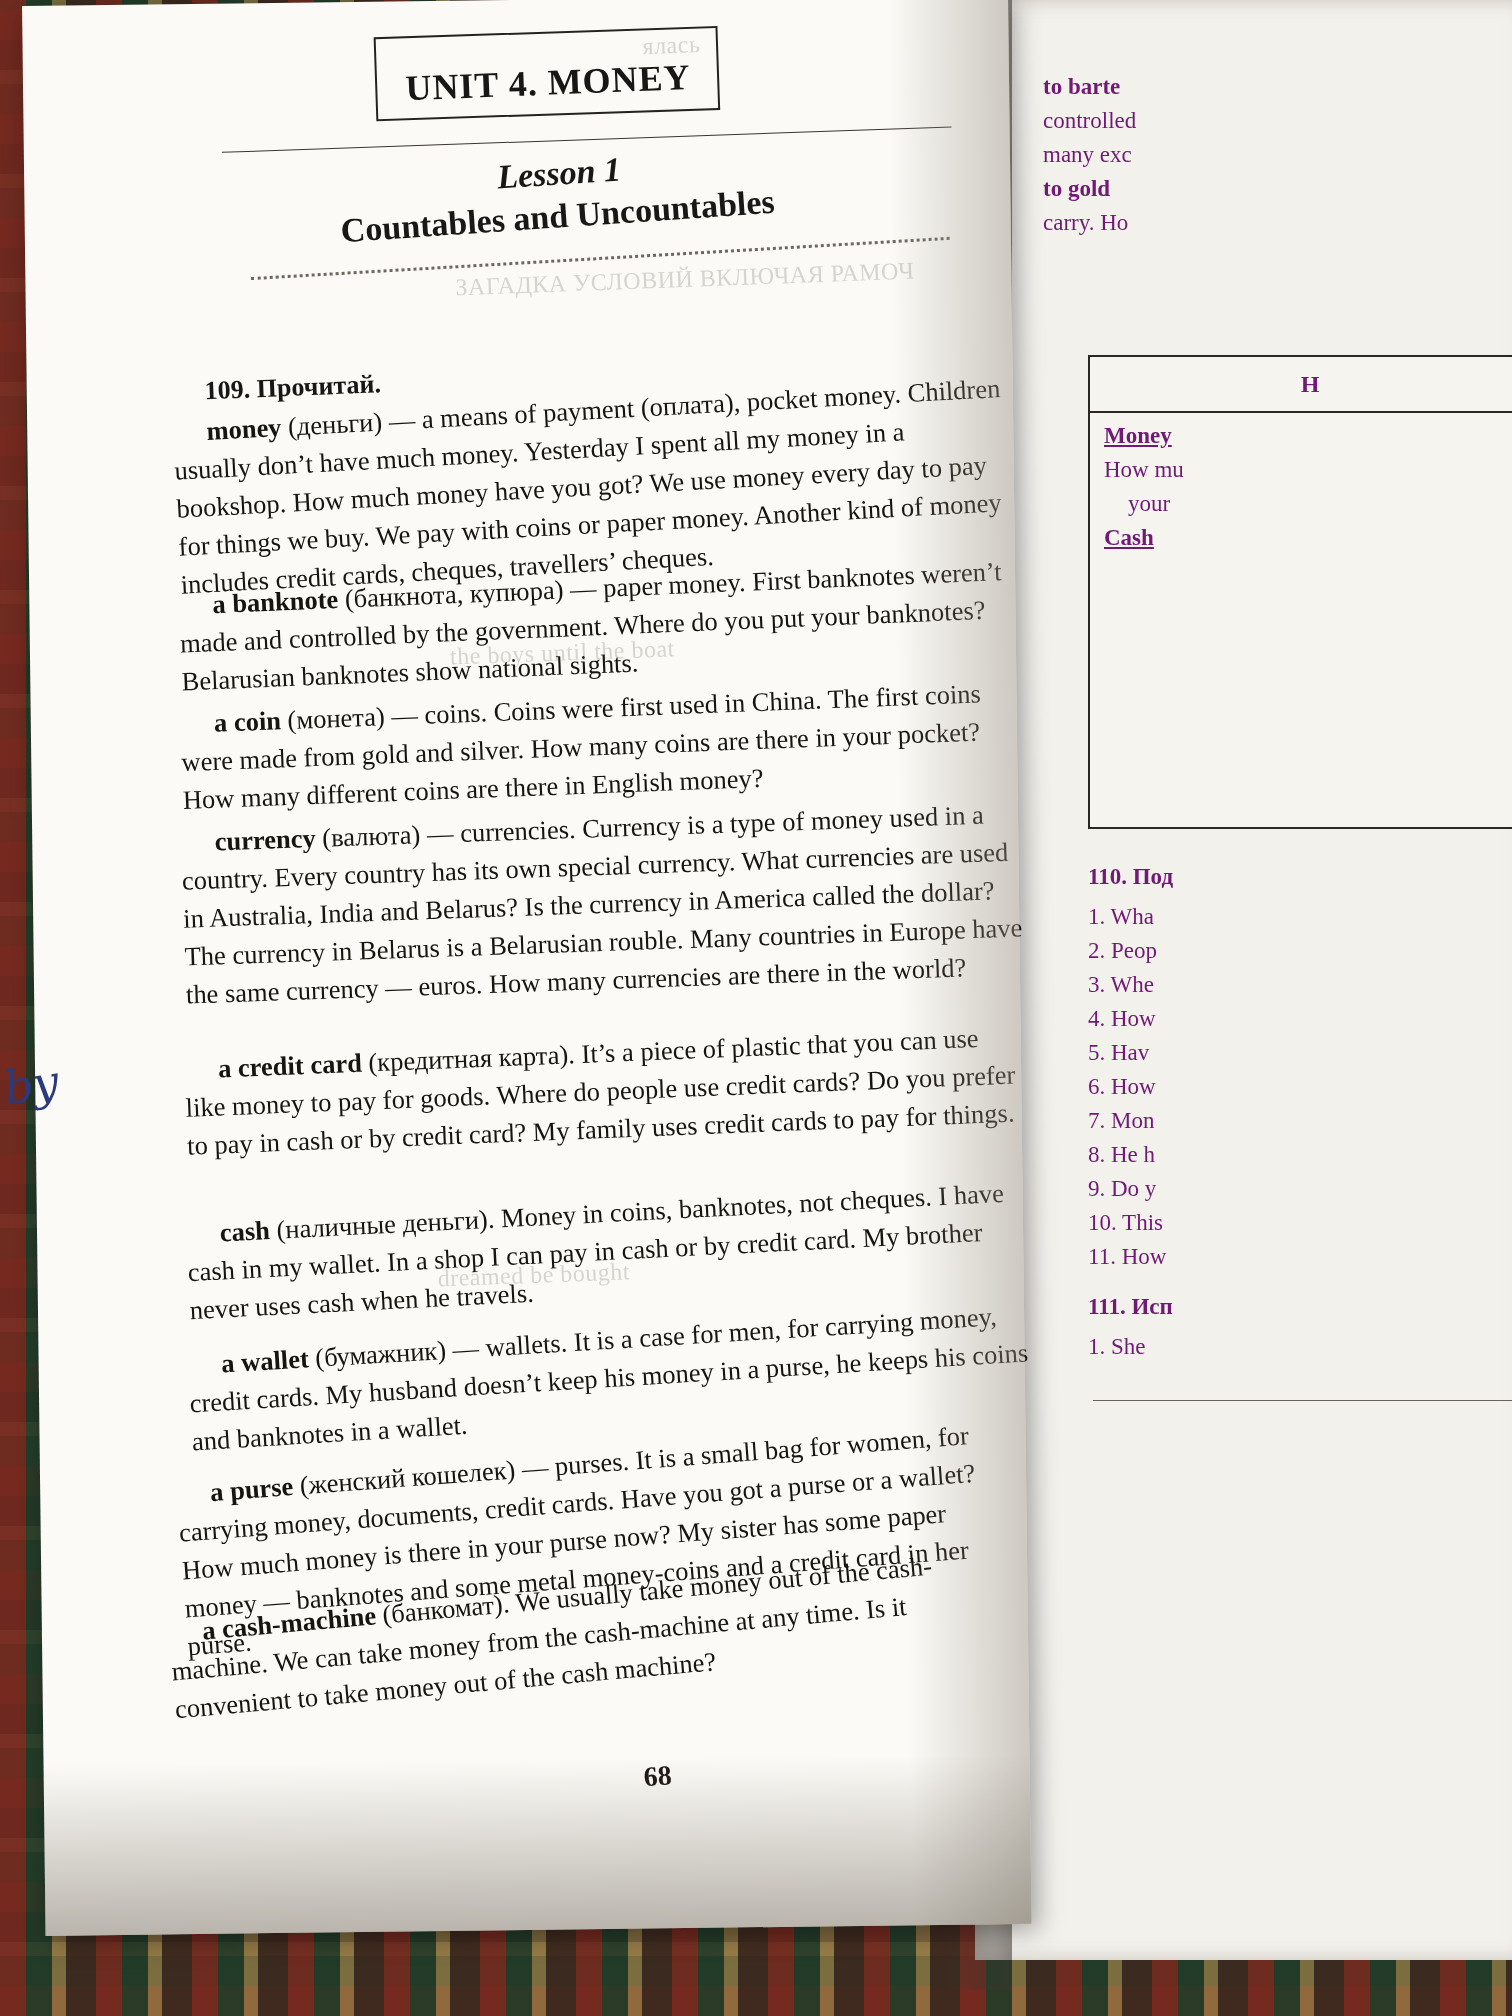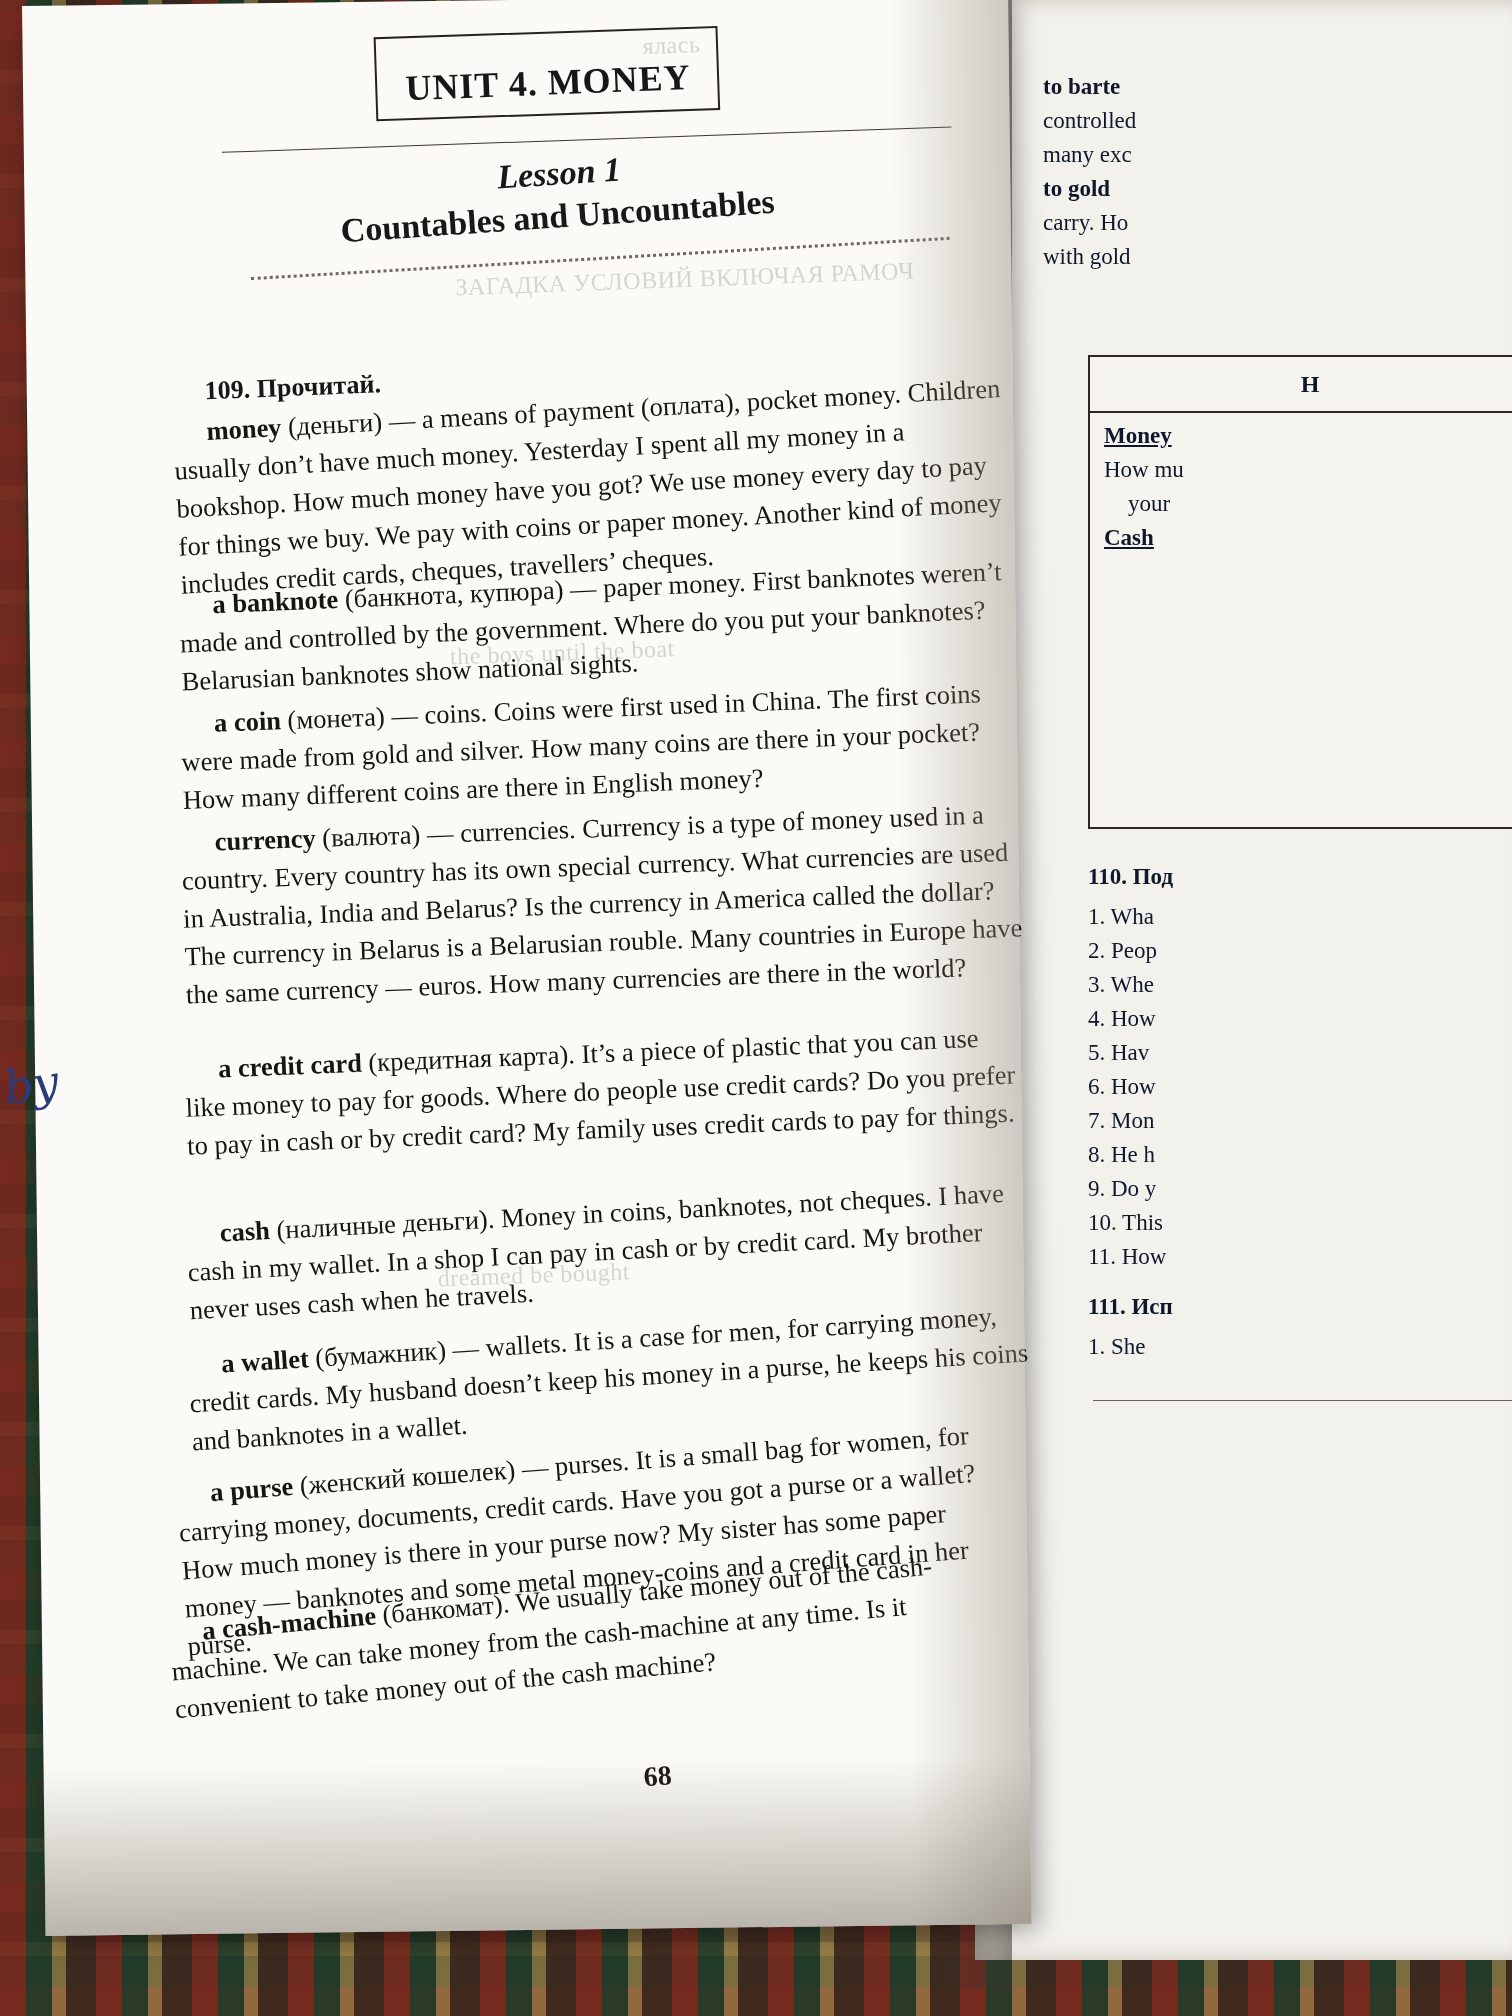--- a/index.html
+++ b/index.html
@@ -51,21 +51,21 @@
     box-shadow: inset 14px 0 26px -8px rgba(90,80,70,0.55);
   }
   .page-right-inner {
     position: absolute;
     left: 28px;
     top: 0;
     right: 0;
     bottom: 0;
     font-size: 23px;
     line-height: 34px;
-    color: #0f172a;
+    color: #701a75;
   }
   .pr-block { position: absolute; font-family: "Liberation Serif", serif; }
   .pr-top { top: 70px; left: 40px; width: 470px; }
   .pr-top .ln { white-space: nowrap; }
   .pr-top .b { font-weight: bold; }
   .pr-box {
     position: absolute;
     top: 355px;
     left: 85px;
     width: 440px;
@@ -276,21 +276,20 @@
   <div class="cloth"></div>
 
   <div class="page-right">
     <div class="page-right-inner">
       <div class="pr-block pr-top">
         <div class="ln b">to barte</div>
         <div class="ln">controlled</div>
         <div class="ln">many exc</div>
         <div class="ln b">to gold</div>
         <div class="ln">carry. Ho</div>
-        <div class="ln">with gold</div>
       </div>
 
       <div class="pr-box">
         <div class="hdr">H</div>
         <div class="rowline">
           <span class="u">Money</span>
           <div>How mu</div>
           <div style="padding-left:24px">your</div>
           <div class="u">Cash</div>
         </div>

